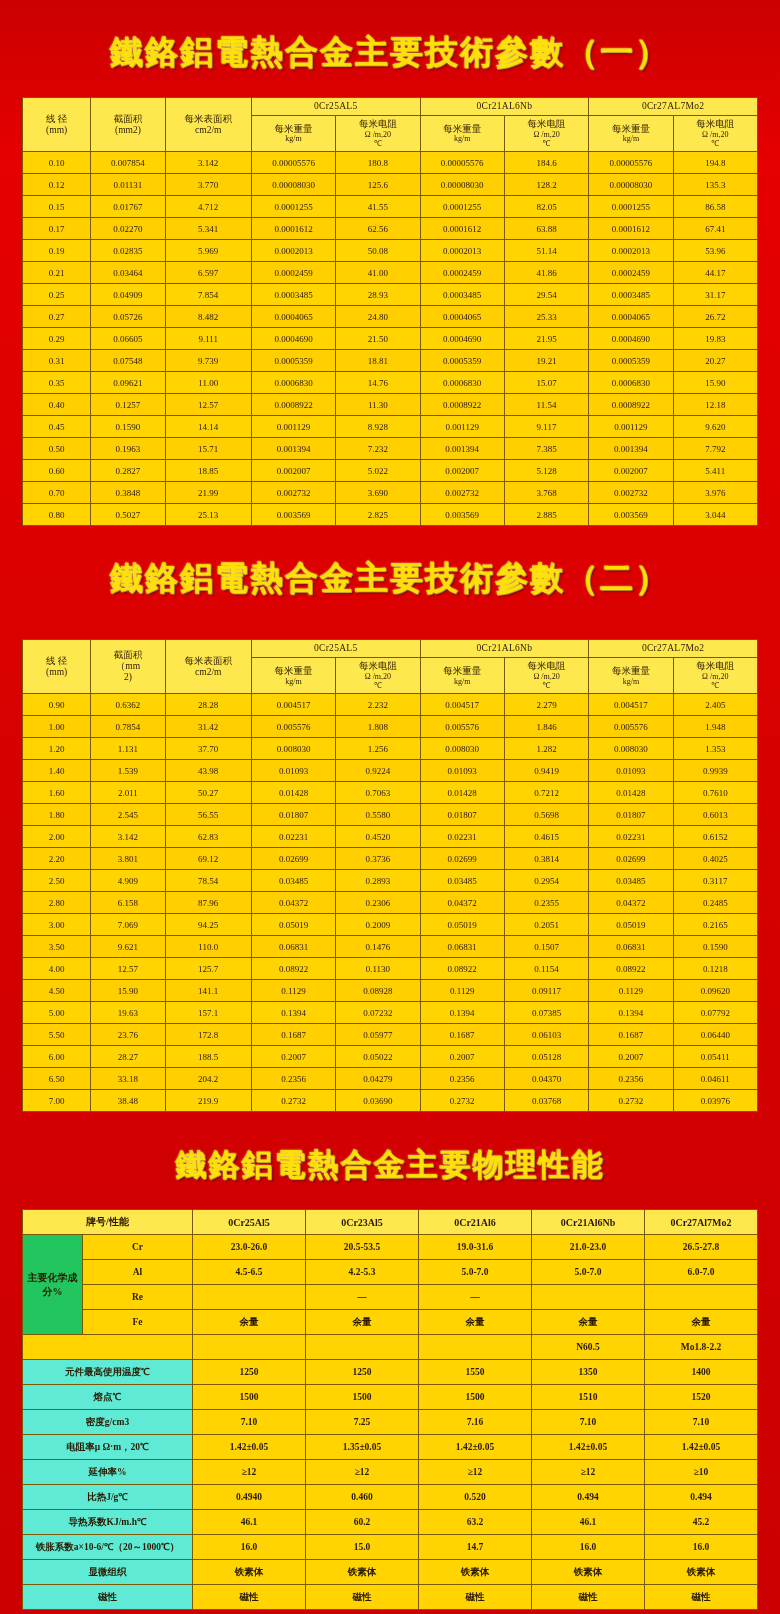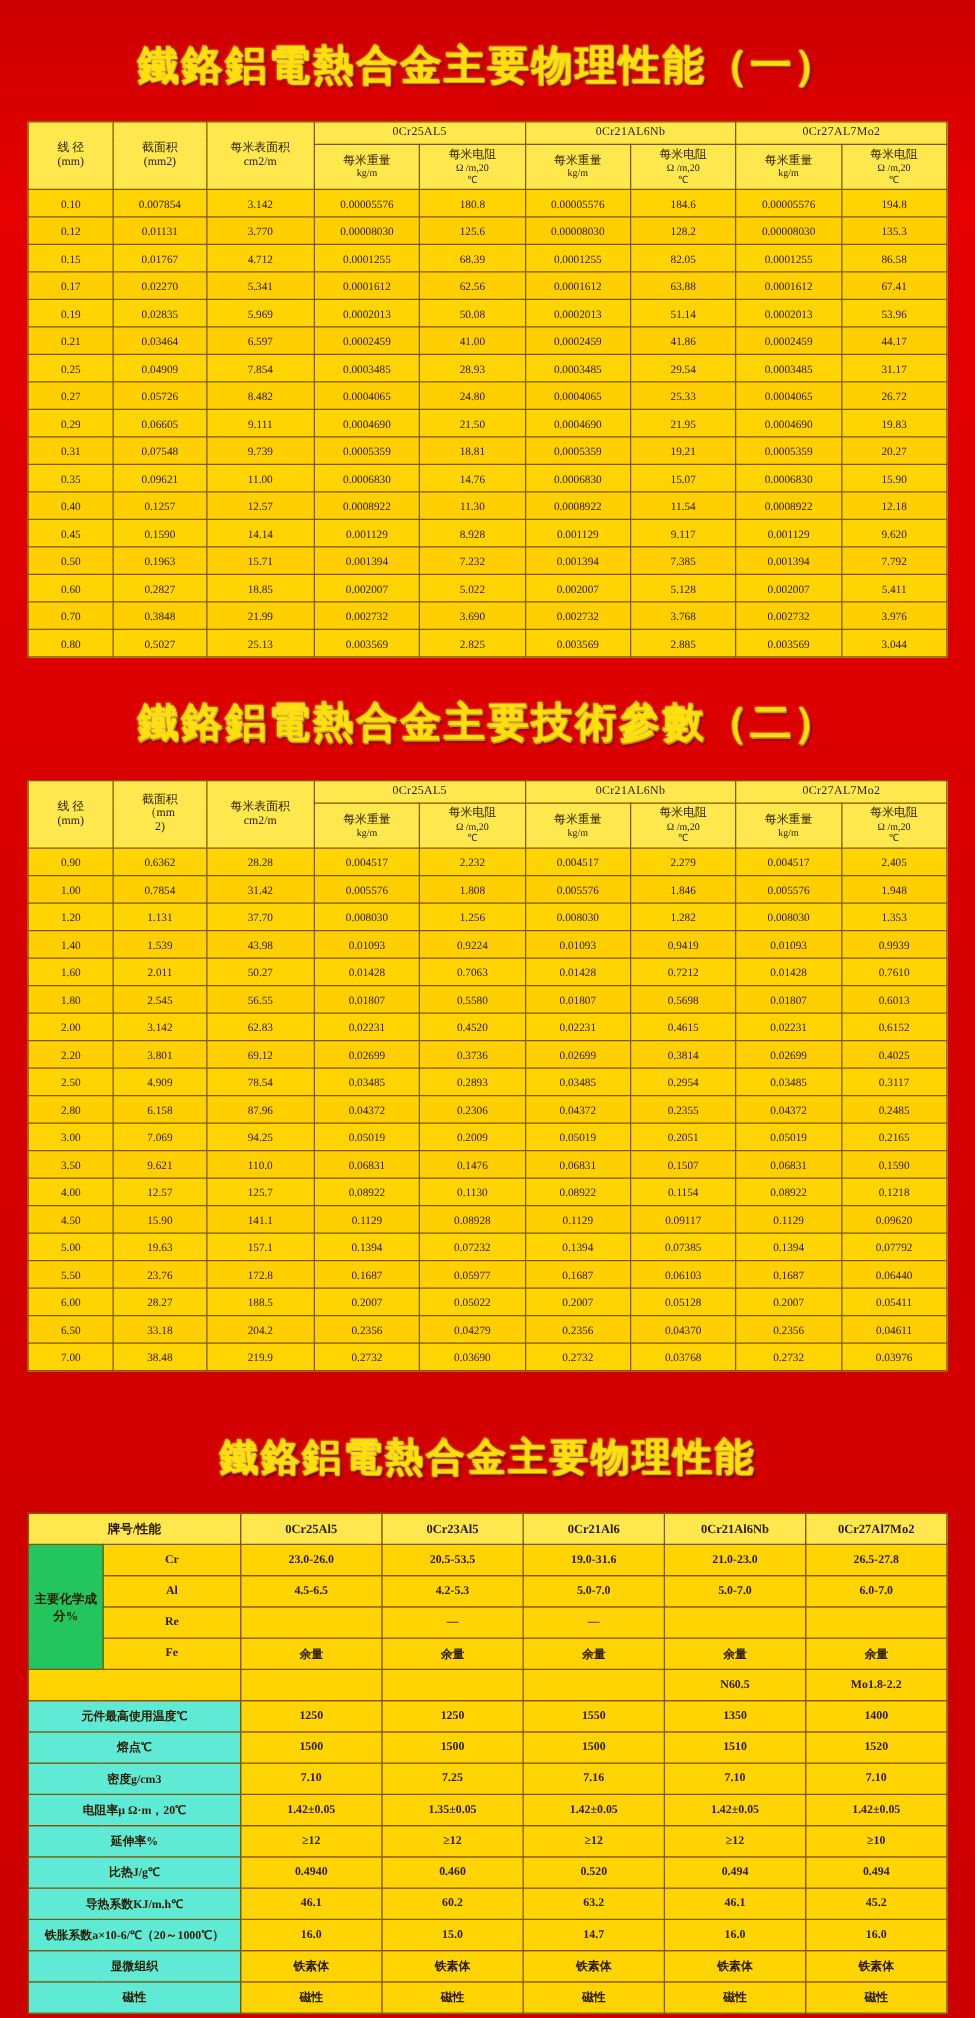--- a/index.html
+++ b/index.html
@@ -25,22 +25,22 @@
     font-size: 33px;
     letter-spacing: 2px;
     color: #ffe000;
     text-shadow:
       0 0 2px #fff7a0,
       1px 1px 0 #b38600,
       2px 2px 2px rgba(0,0,0,0.45);
     padding: 0;
   }
   .title-1 { padding: 30px 0 22px 0; }
-  .title-2 { padding: 30px 0 23px 0; border-radius: 29px; }
-  .title-3 { padding: 48px 0 20px 0; font-size: 31px; }
+  .title-2 { padding: 30px 0 38px 0; border-radius: 29px; }
+  .title-3 { padding: 32px 0 20px 0; font-size: 31px; }
 
   .tbl-wrap {
     padding: 0 22px;
     box-sizing: border-box;
     width: 780px;
   }
   table.grid {
     border-collapse: collapse;
     width: 736px;
     margin: 0 auto;
@@ -104,21 +104,21 @@
     background: #22c55e;
     font-size: 10px;
   }
   .bottom-pad { height: 14px; }
 </style>
 </head>
 <body>
 
 <div class="page">
 
-  <div class="title title-1">鐵鉻鋁電熱合金主要物理性能（一）</div>
+  <div class="title title-1">鐵鉻鋁電熱合金主要技術參數（一）</div>
 
   <div class="tbl-wrap">
     <table class="grid">
       <colgroup>
         <col style="width:68px">
           <col style="width:74px">
           <col style="width:86px">
         <col style="width:84px">
           <col style="width:84px">
         <col style="width:84px">
@@ -195,21 +195,21 @@
             <td>0.00008030</td>
             <td>128.2</td>
             <td>0.00008030</td>
             <td>135.3</td>
           </tr>
           <tr>
             <td>0.15</td>
             <td>0.01767</td>
             <td>4.712</td>
             <td>0.0001255</td>
-            <td>68.39</td>
+            <td>41.55</td>
             <td>0.0001255</td>
             <td>82.05</td>
             <td>0.0001255</td>
             <td>86.58</td>
           </tr>
           <tr>
             <td>0.17</td>
             <td>0.02270</td>
             <td>5.341</td>
             <td>0.0001612</td>

